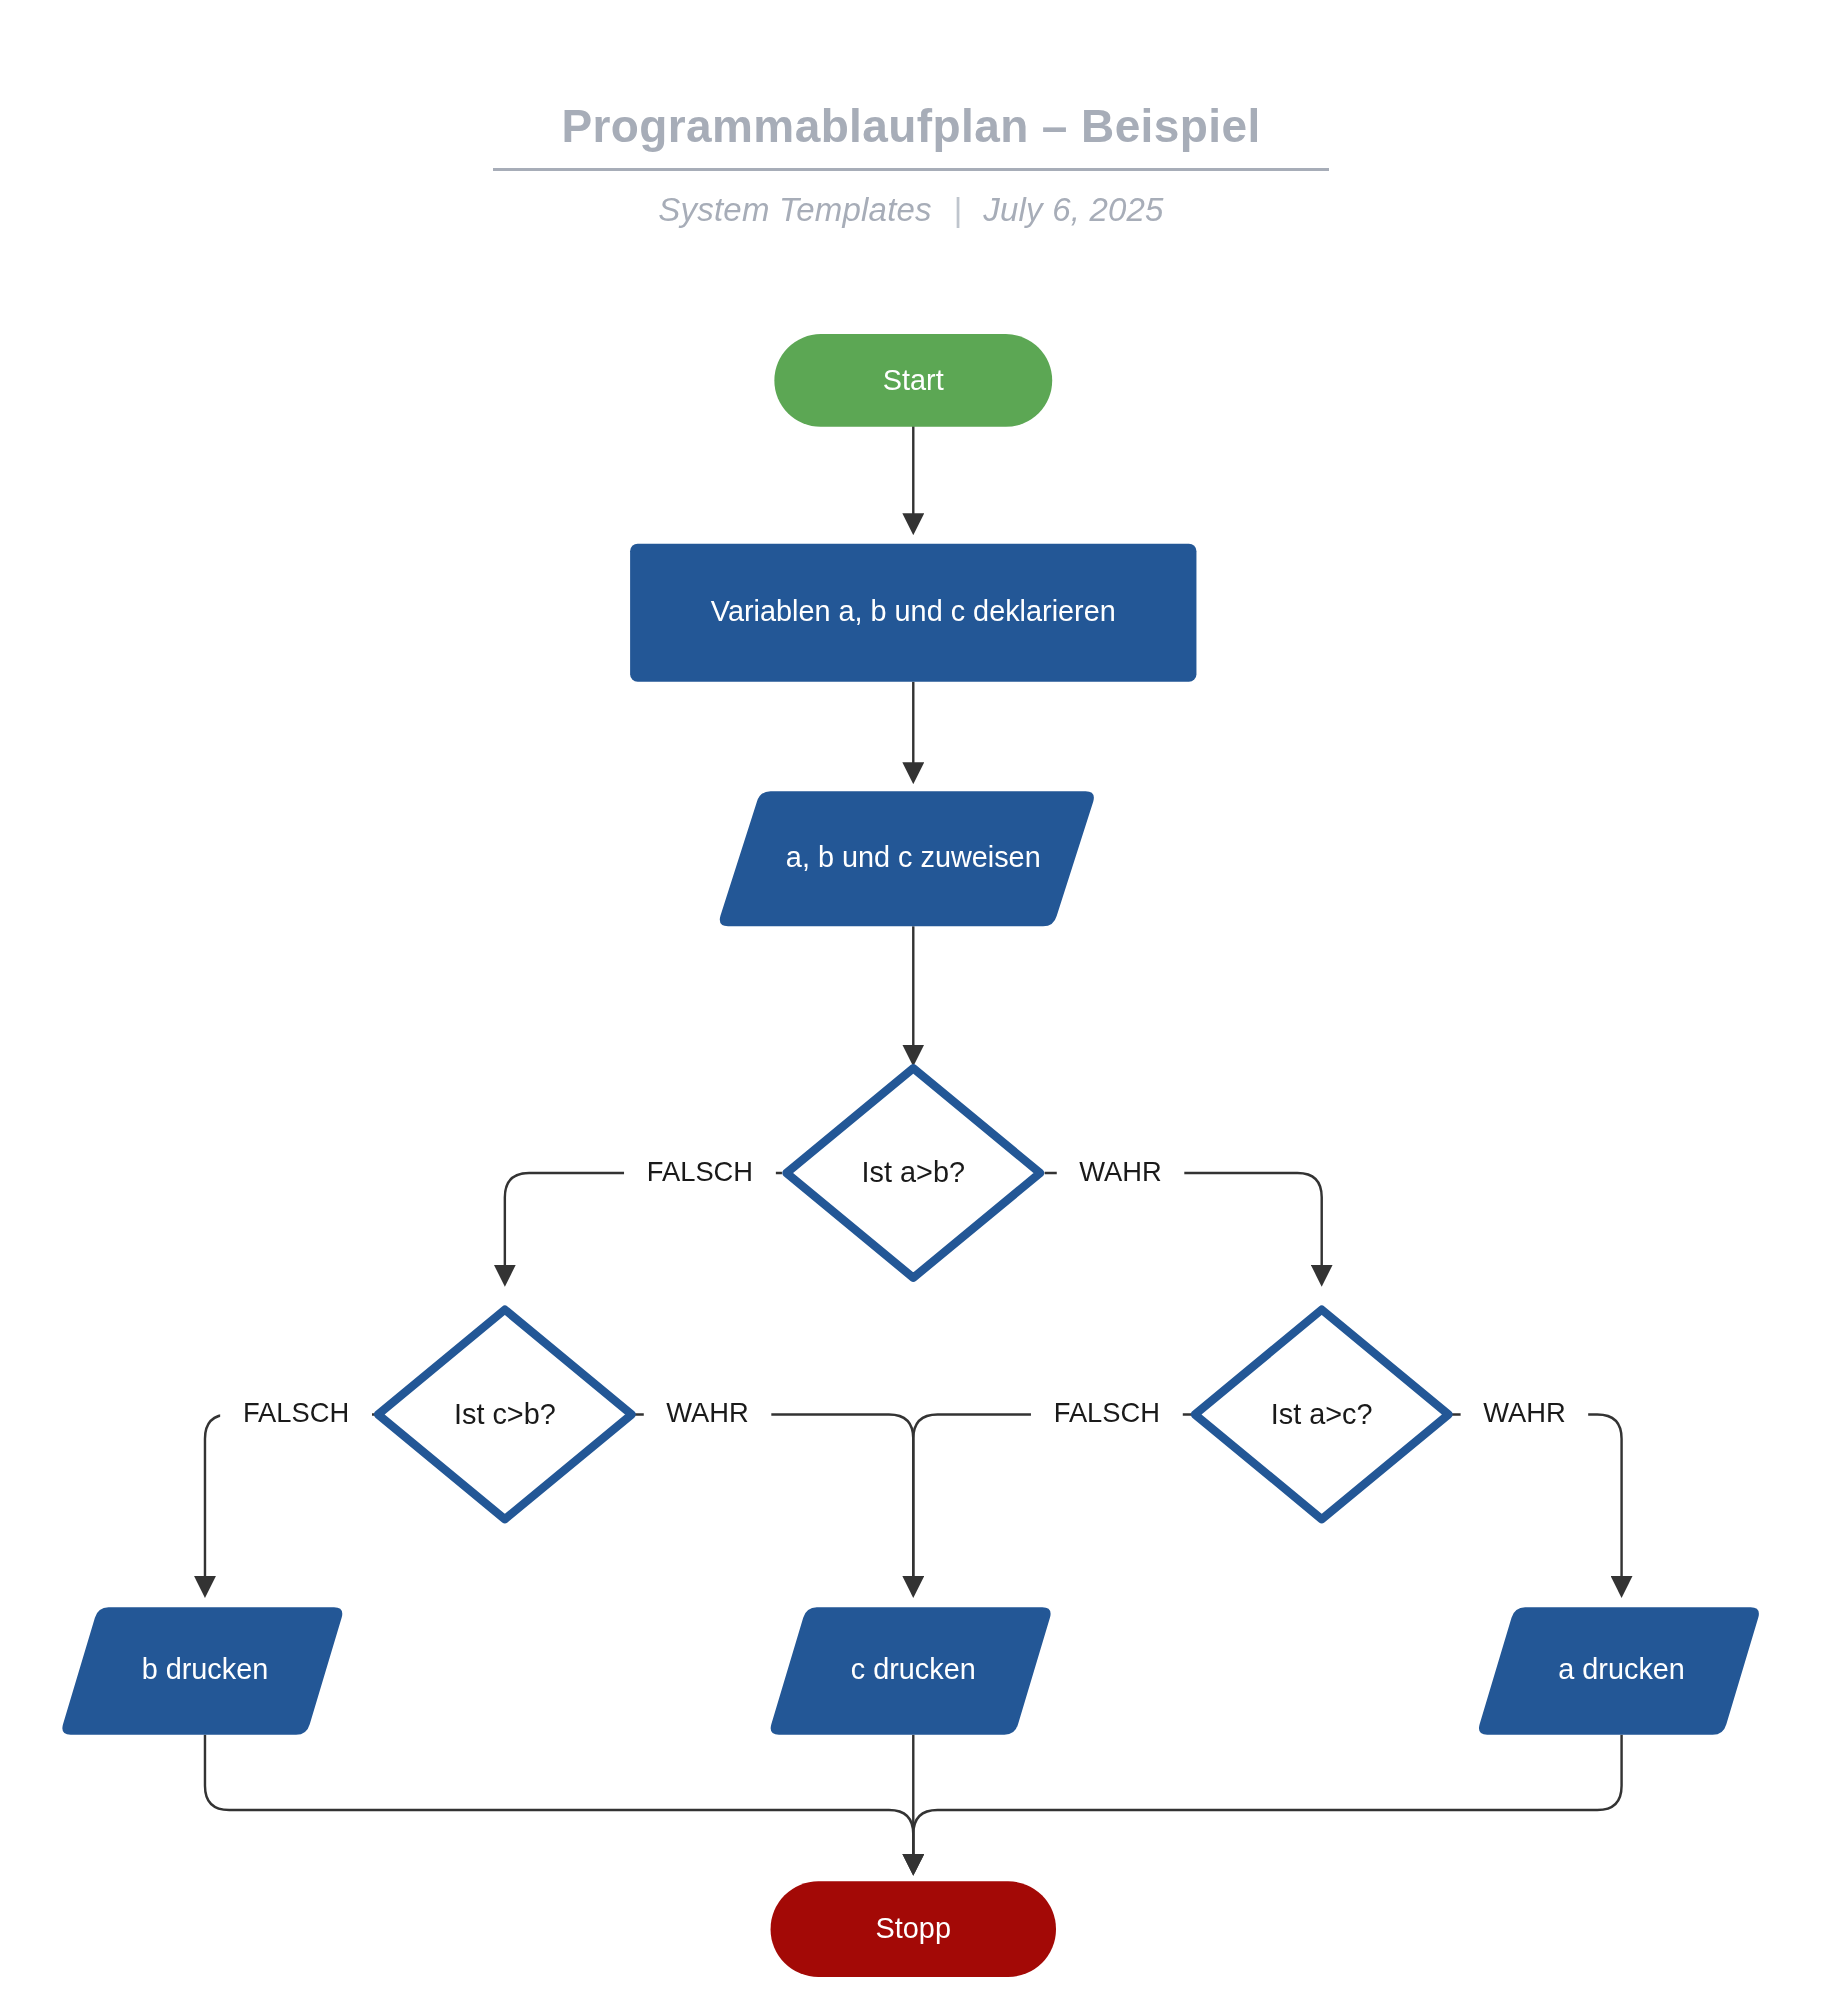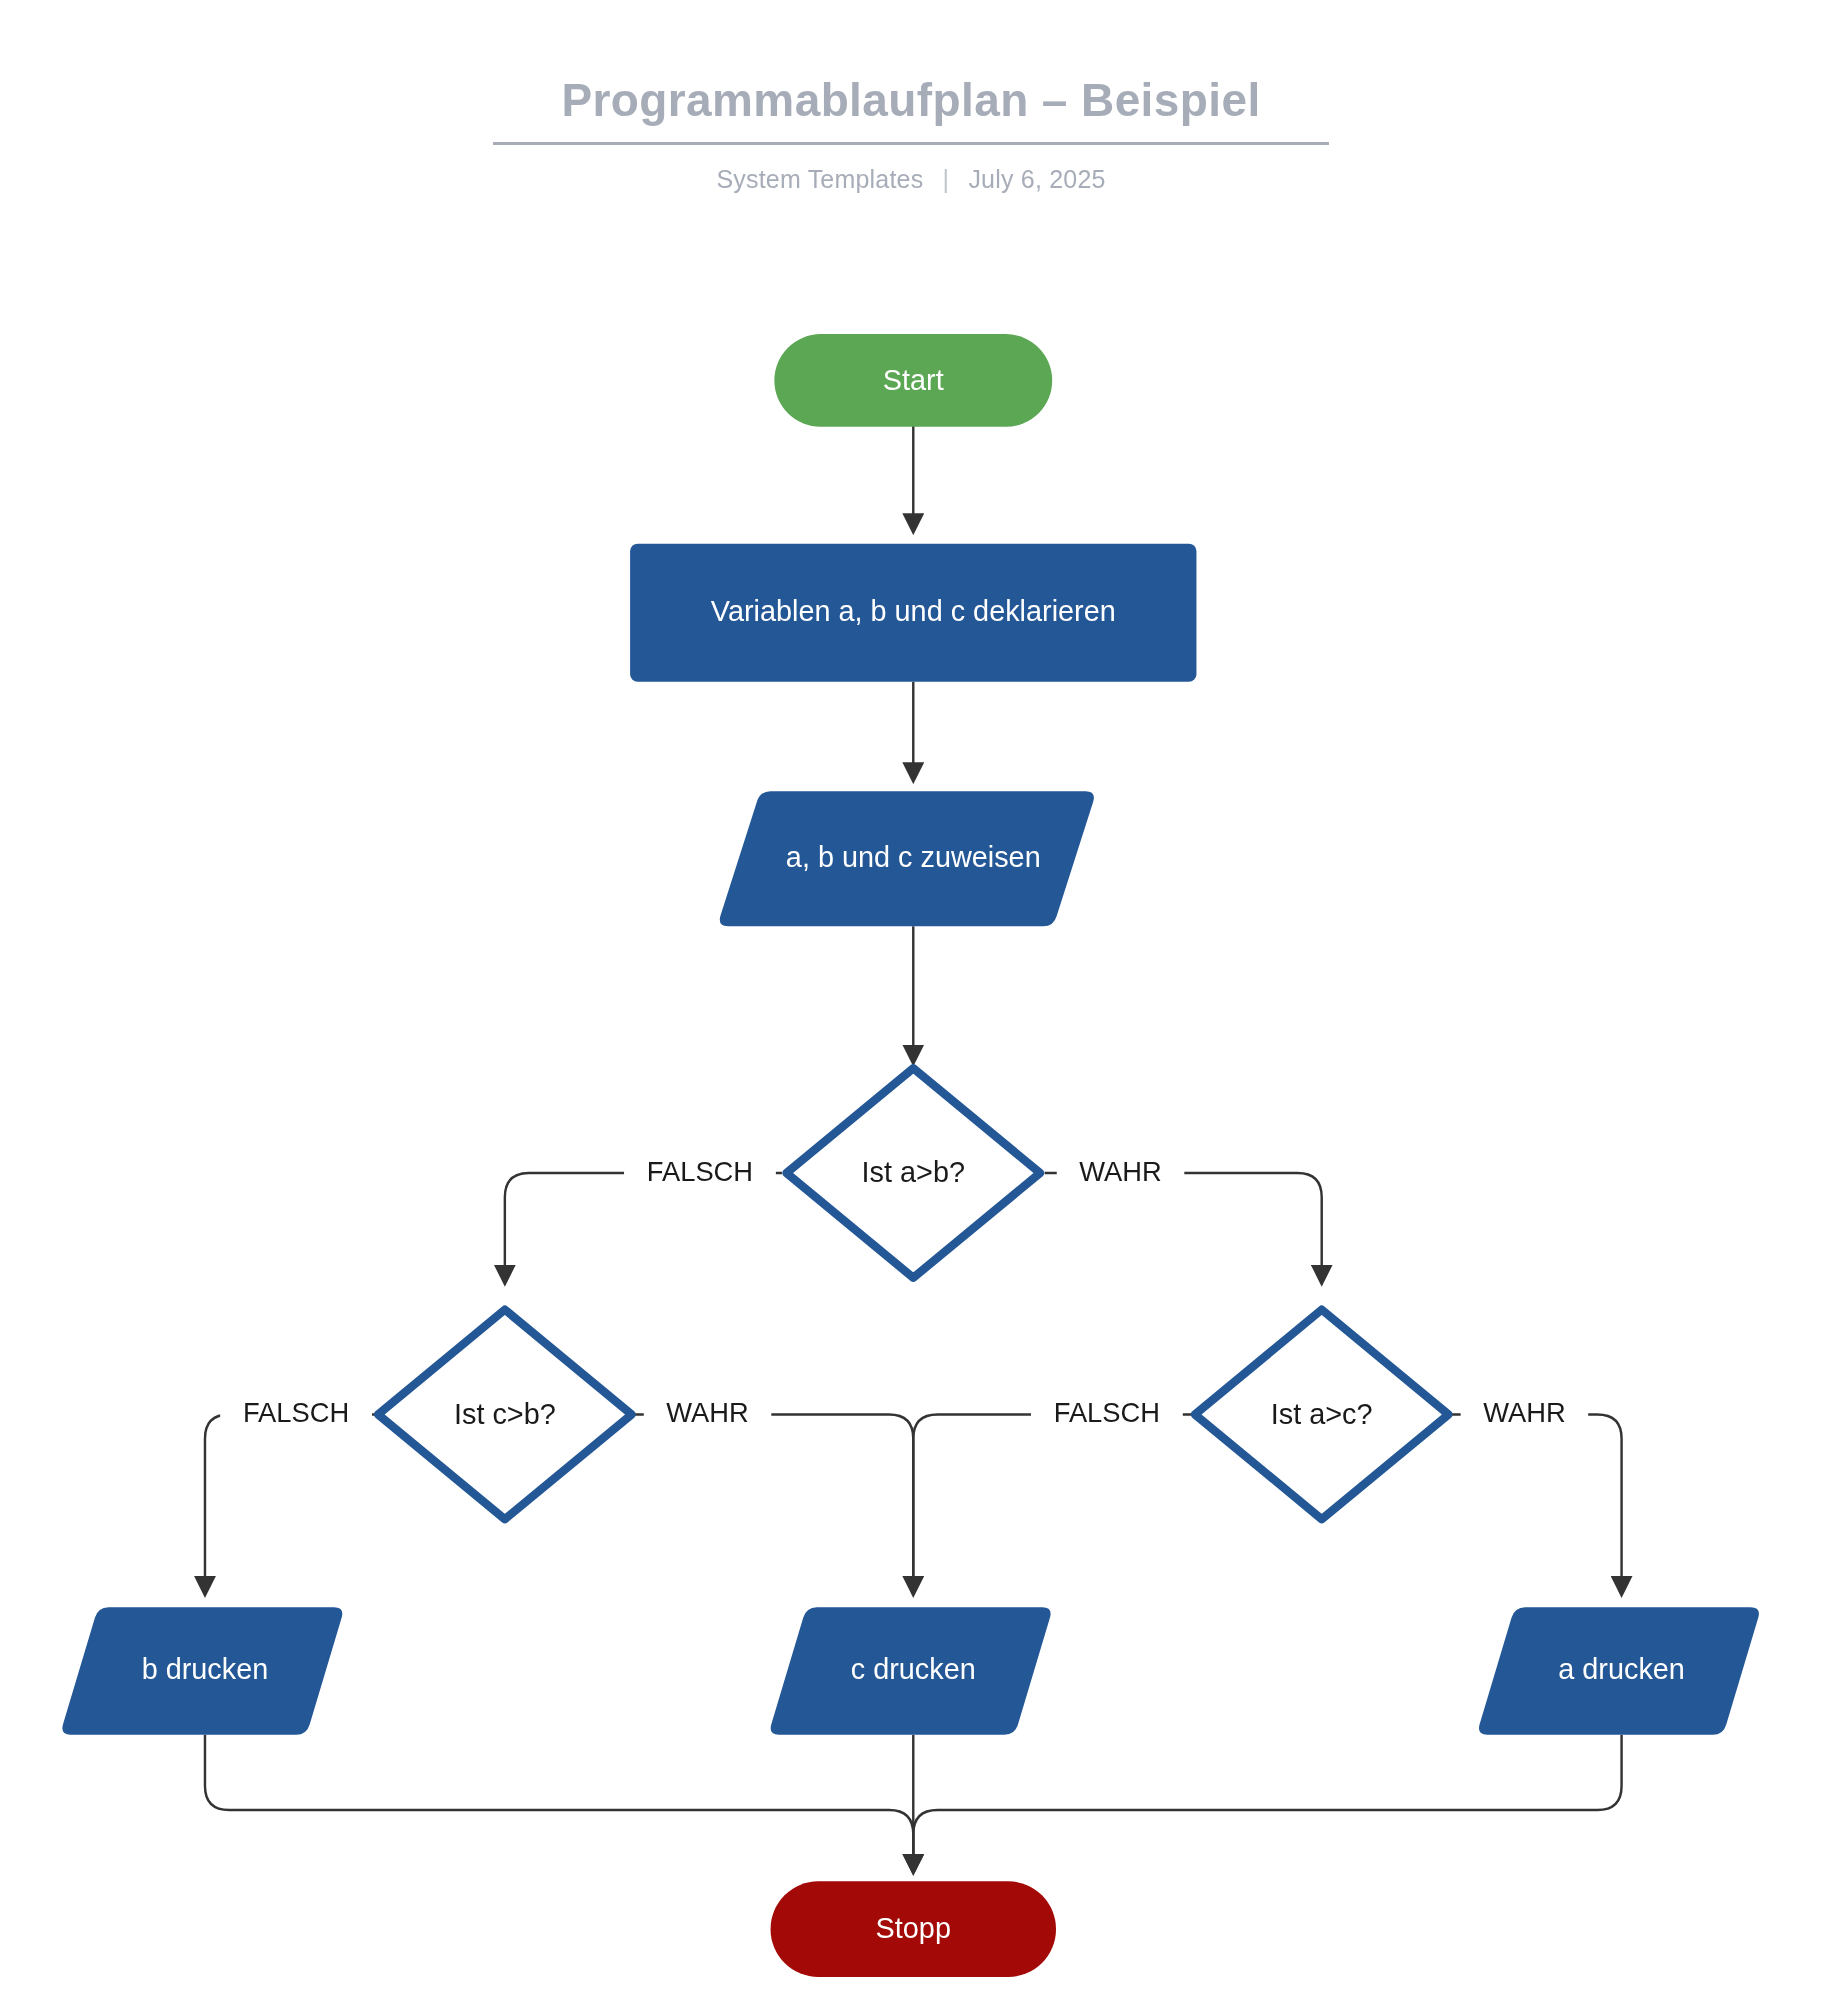--- a/index.html
+++ b/index.html
@@ -15,38 +15,39 @@
     overflow: hidden;
   }
 
   
   .header {
     position: absolute;
     top: 0;
     left: 0;
     width: 1822px;
     text-align: center;
-    padding-top: 75px;
+    padding-top: 101px;
     box-sizing: border-box;
   }
   .doc-title {
     font-size: 46px;
     font-weight: bold;
     color: #a7adb8;
     letter-spacing: 0.4px;
     display: inline-block;
     padding: 0 68px 16.7px 68px;
     border-bottom: 3.8px solid #a7adb8;
     line-height: 1.1;
   }
   .doc-subtitle {
     margin-top: 20px;
-    font-size: 25px;
+    font-size: 33px;
     color: #a7adb8;
     letter-spacing: 0.2px;
+    font-style: italic;
   }
   .doc-subtitle .sep {
     display: inline-block;
     padding: 0 12px;
     color: #bfc5cd;
   }
 
   
   #flow-canvas {
     position: absolute;

